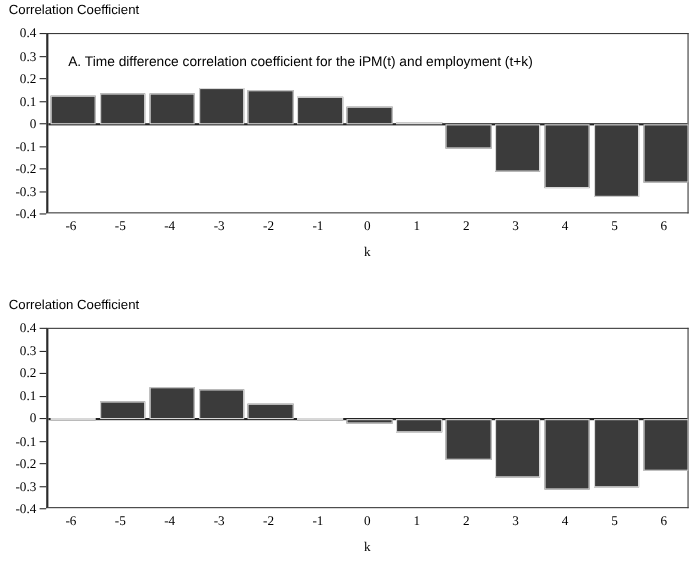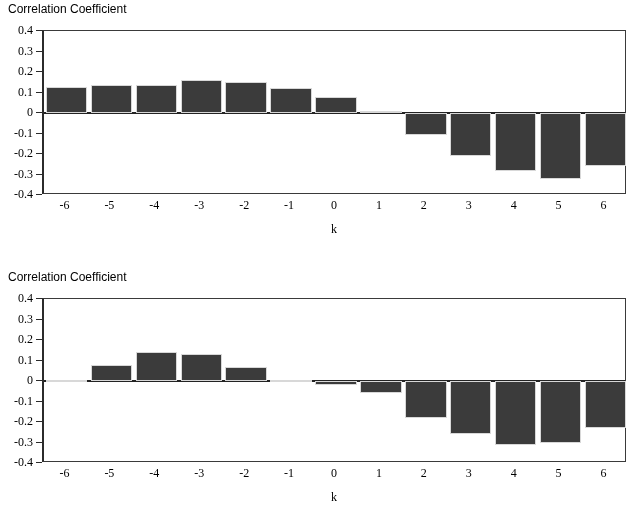--- a/index.html
+++ b/index.html
@@ -143,20 +143,21 @@
         <div class="ylabel" style="top: 20.5px;">0.3</div>
         <div class="ylabel" style="top: 41px;">0.2</div>
         <div class="ylabel" style="top: 61.5px;">0.1</div>
         <div class="ylabel" style="top: 82px;">0</div>
         <div class="ylabel" style="top: 102.5px;">-0.1</div>
         <div class="ylabel" style="top: 123px;">-0.2</div>
         <div class="ylabel" style="top: 143.5px;">-0.3</div>
         <div class="ylabel" style="top: 164px;">-0.4</div>
       </div>
     <div class="plot-area">
+      <div class="panel-title" style="left:18px; top:18px;">A.  Time difference correlation coefficient for the iPM(t) and employment (t+k)</div>
       <div class="zero-line" style="top: 81px;"></div>
       <div class="bars">
           <div class="bar" title="-6: 0.125" style="left: 1.79692px; top: 56.375px; width: 41.3292px; height: 25.625px; background: rgb(59, 59, 59);"></div>
           <div class="bar" title="-5: 0.135" style="left: 46.72px; top: 54.325px; width: 41.3292px; height: 27.675px; background: rgb(59, 59, 59);"></div>
           <div class="bar" title="-4: 0.135" style="left: 91.6431px; top: 54.325px; width: 41.3292px; height: 27.675px; background: rgb(59, 59, 59);"></div>
           <div class="bar" title="-3: 0.16" style="left: 136.566px; top: 49.2px; width: 41.3292px; height: 32.8px; background: rgb(59, 59, 59);"></div>
           <div class="bar" title="-2: 0.15" style="left: 181.489px; top: 51.25px; width: 41.3292px; height: 30.75px; background: rgb(59, 59, 59);"></div>
           <div class="bar" title="-1: 0.12" style="left: 226.412px; top: 57.4px; width: 41.3292px; height: 24.6px; background: rgb(59, 59, 59);"></div>
           <div class="bar" title="0: 0.08" style="left: 271.335px; top: 65.6px; width: 41.3292px; height: 16.4px; background: rgb(59, 59, 59);"></div>
           <div class="bar" title="1: 0.01" style="left: 316.258px; top: 79.95px; width: 41.3292px; height: 2.05px; background: rgb(59, 59, 59);"></div>

